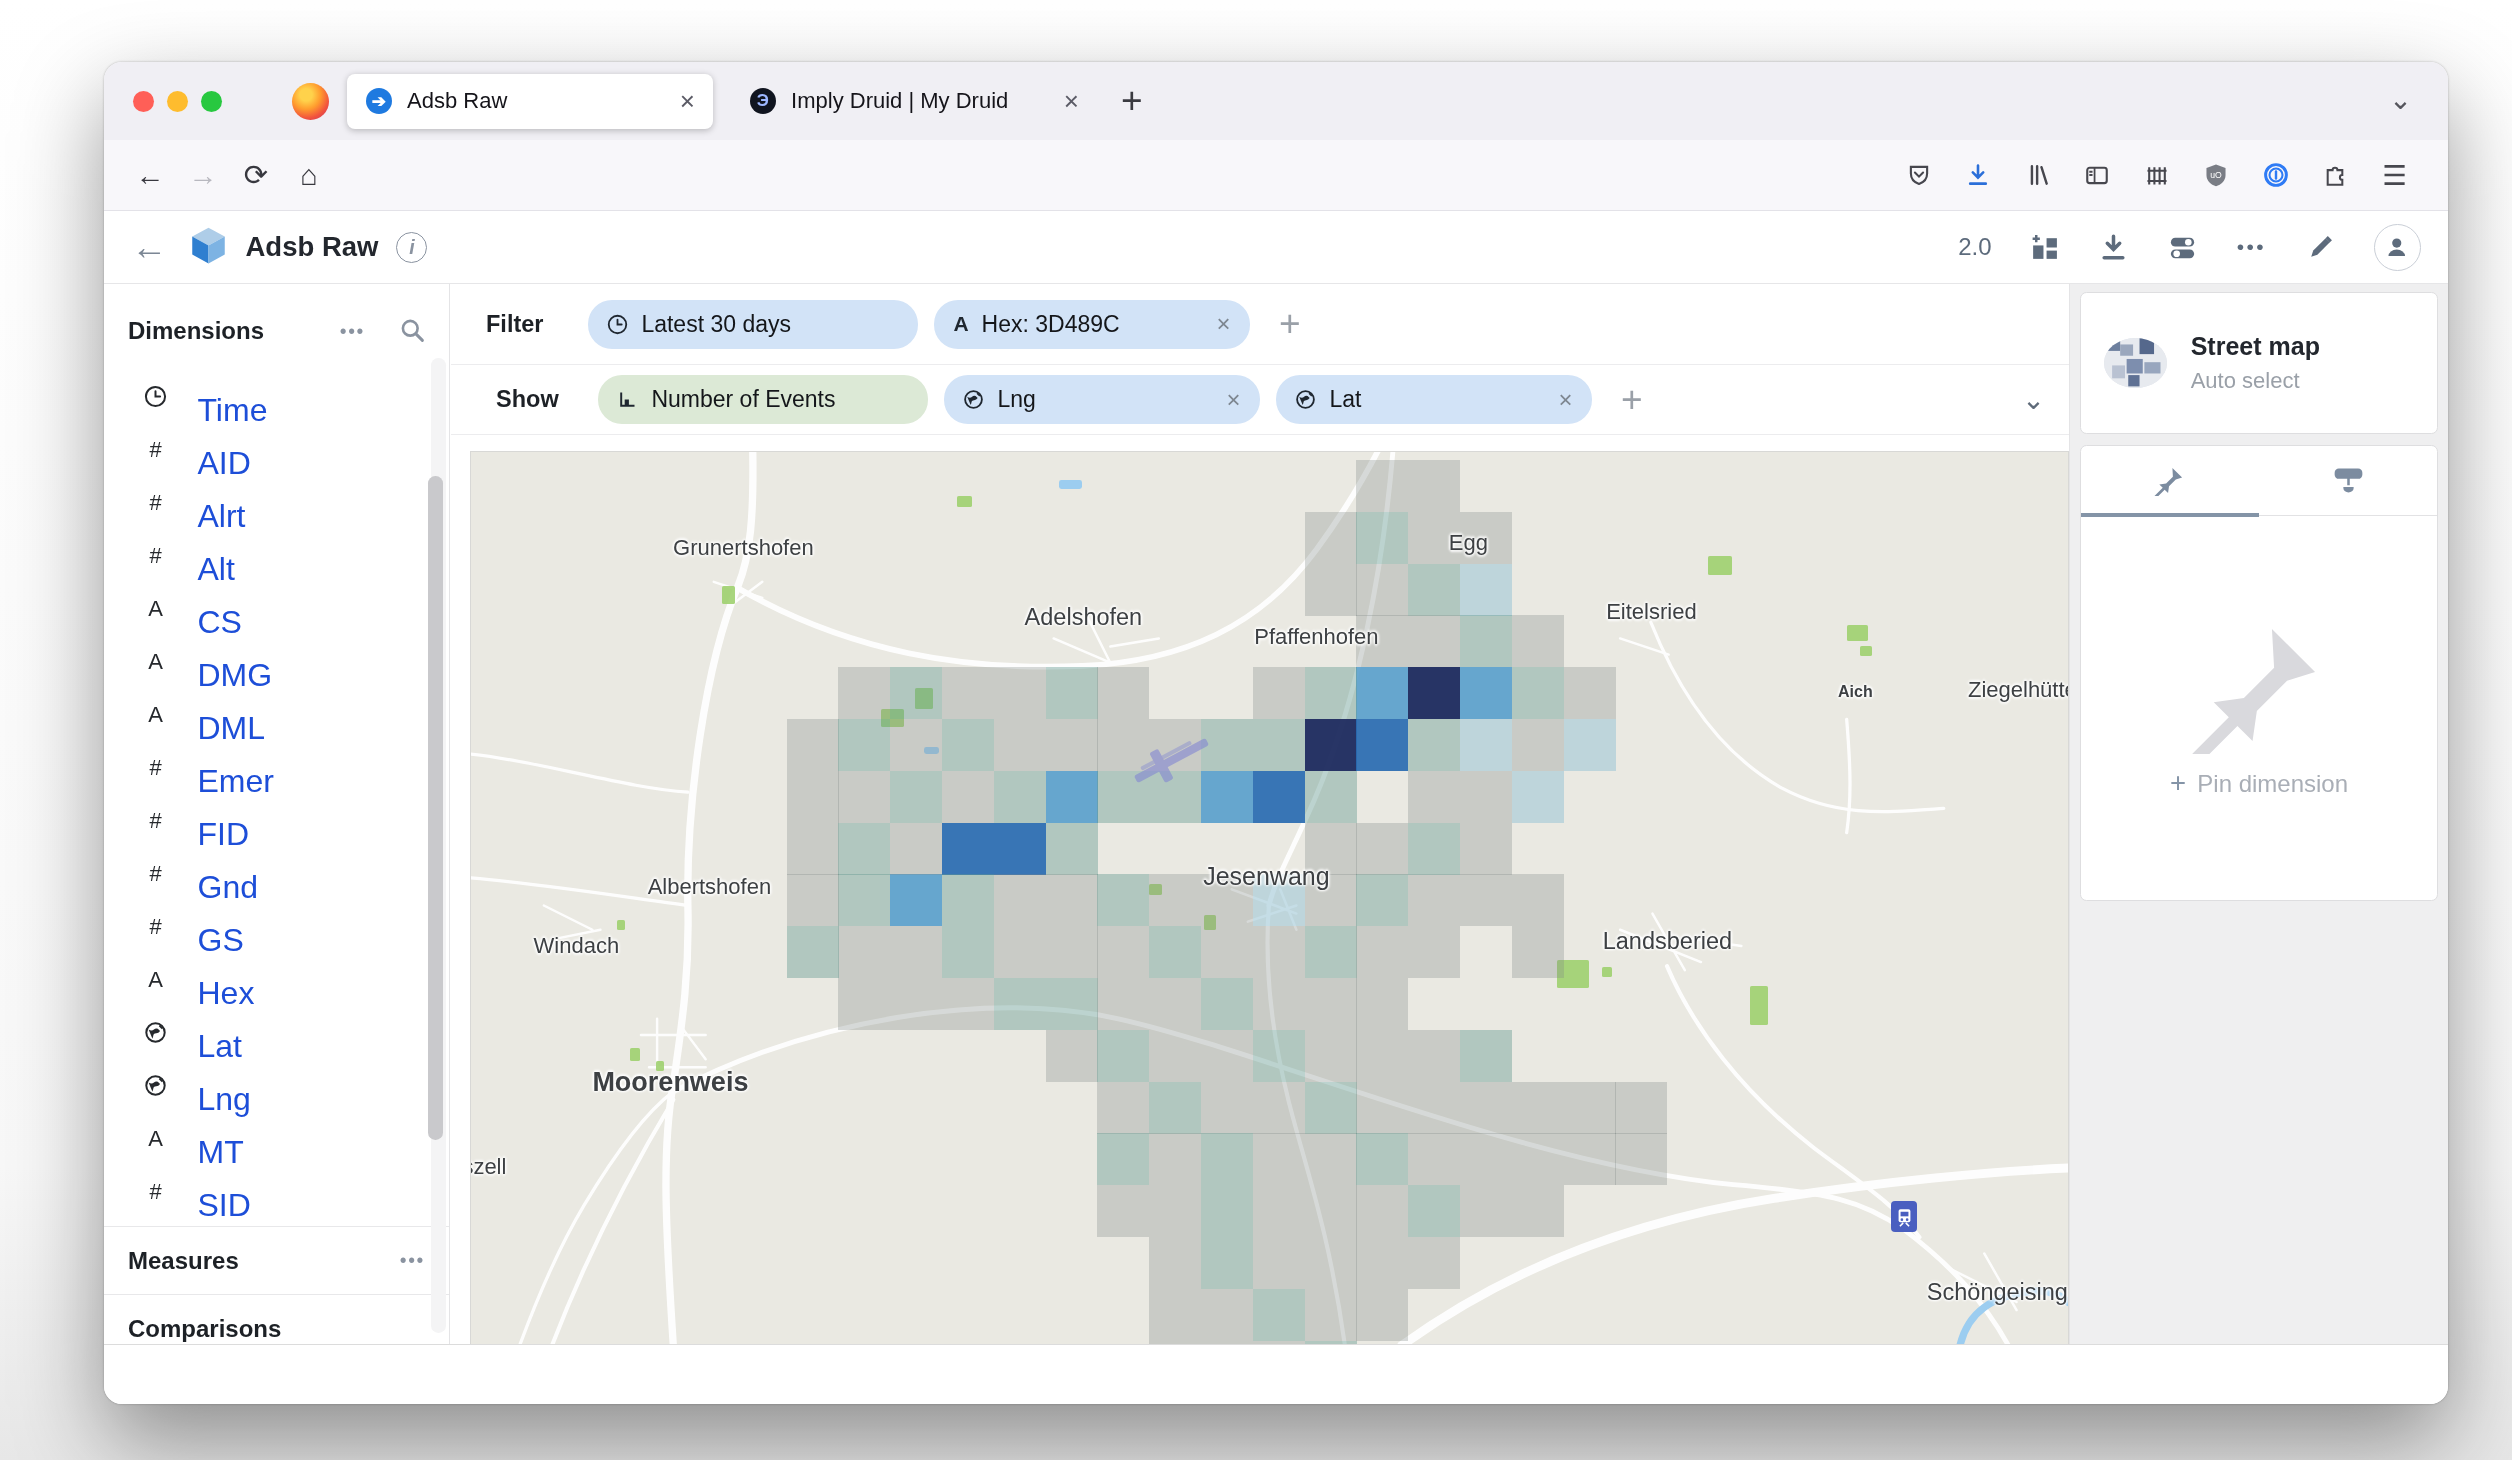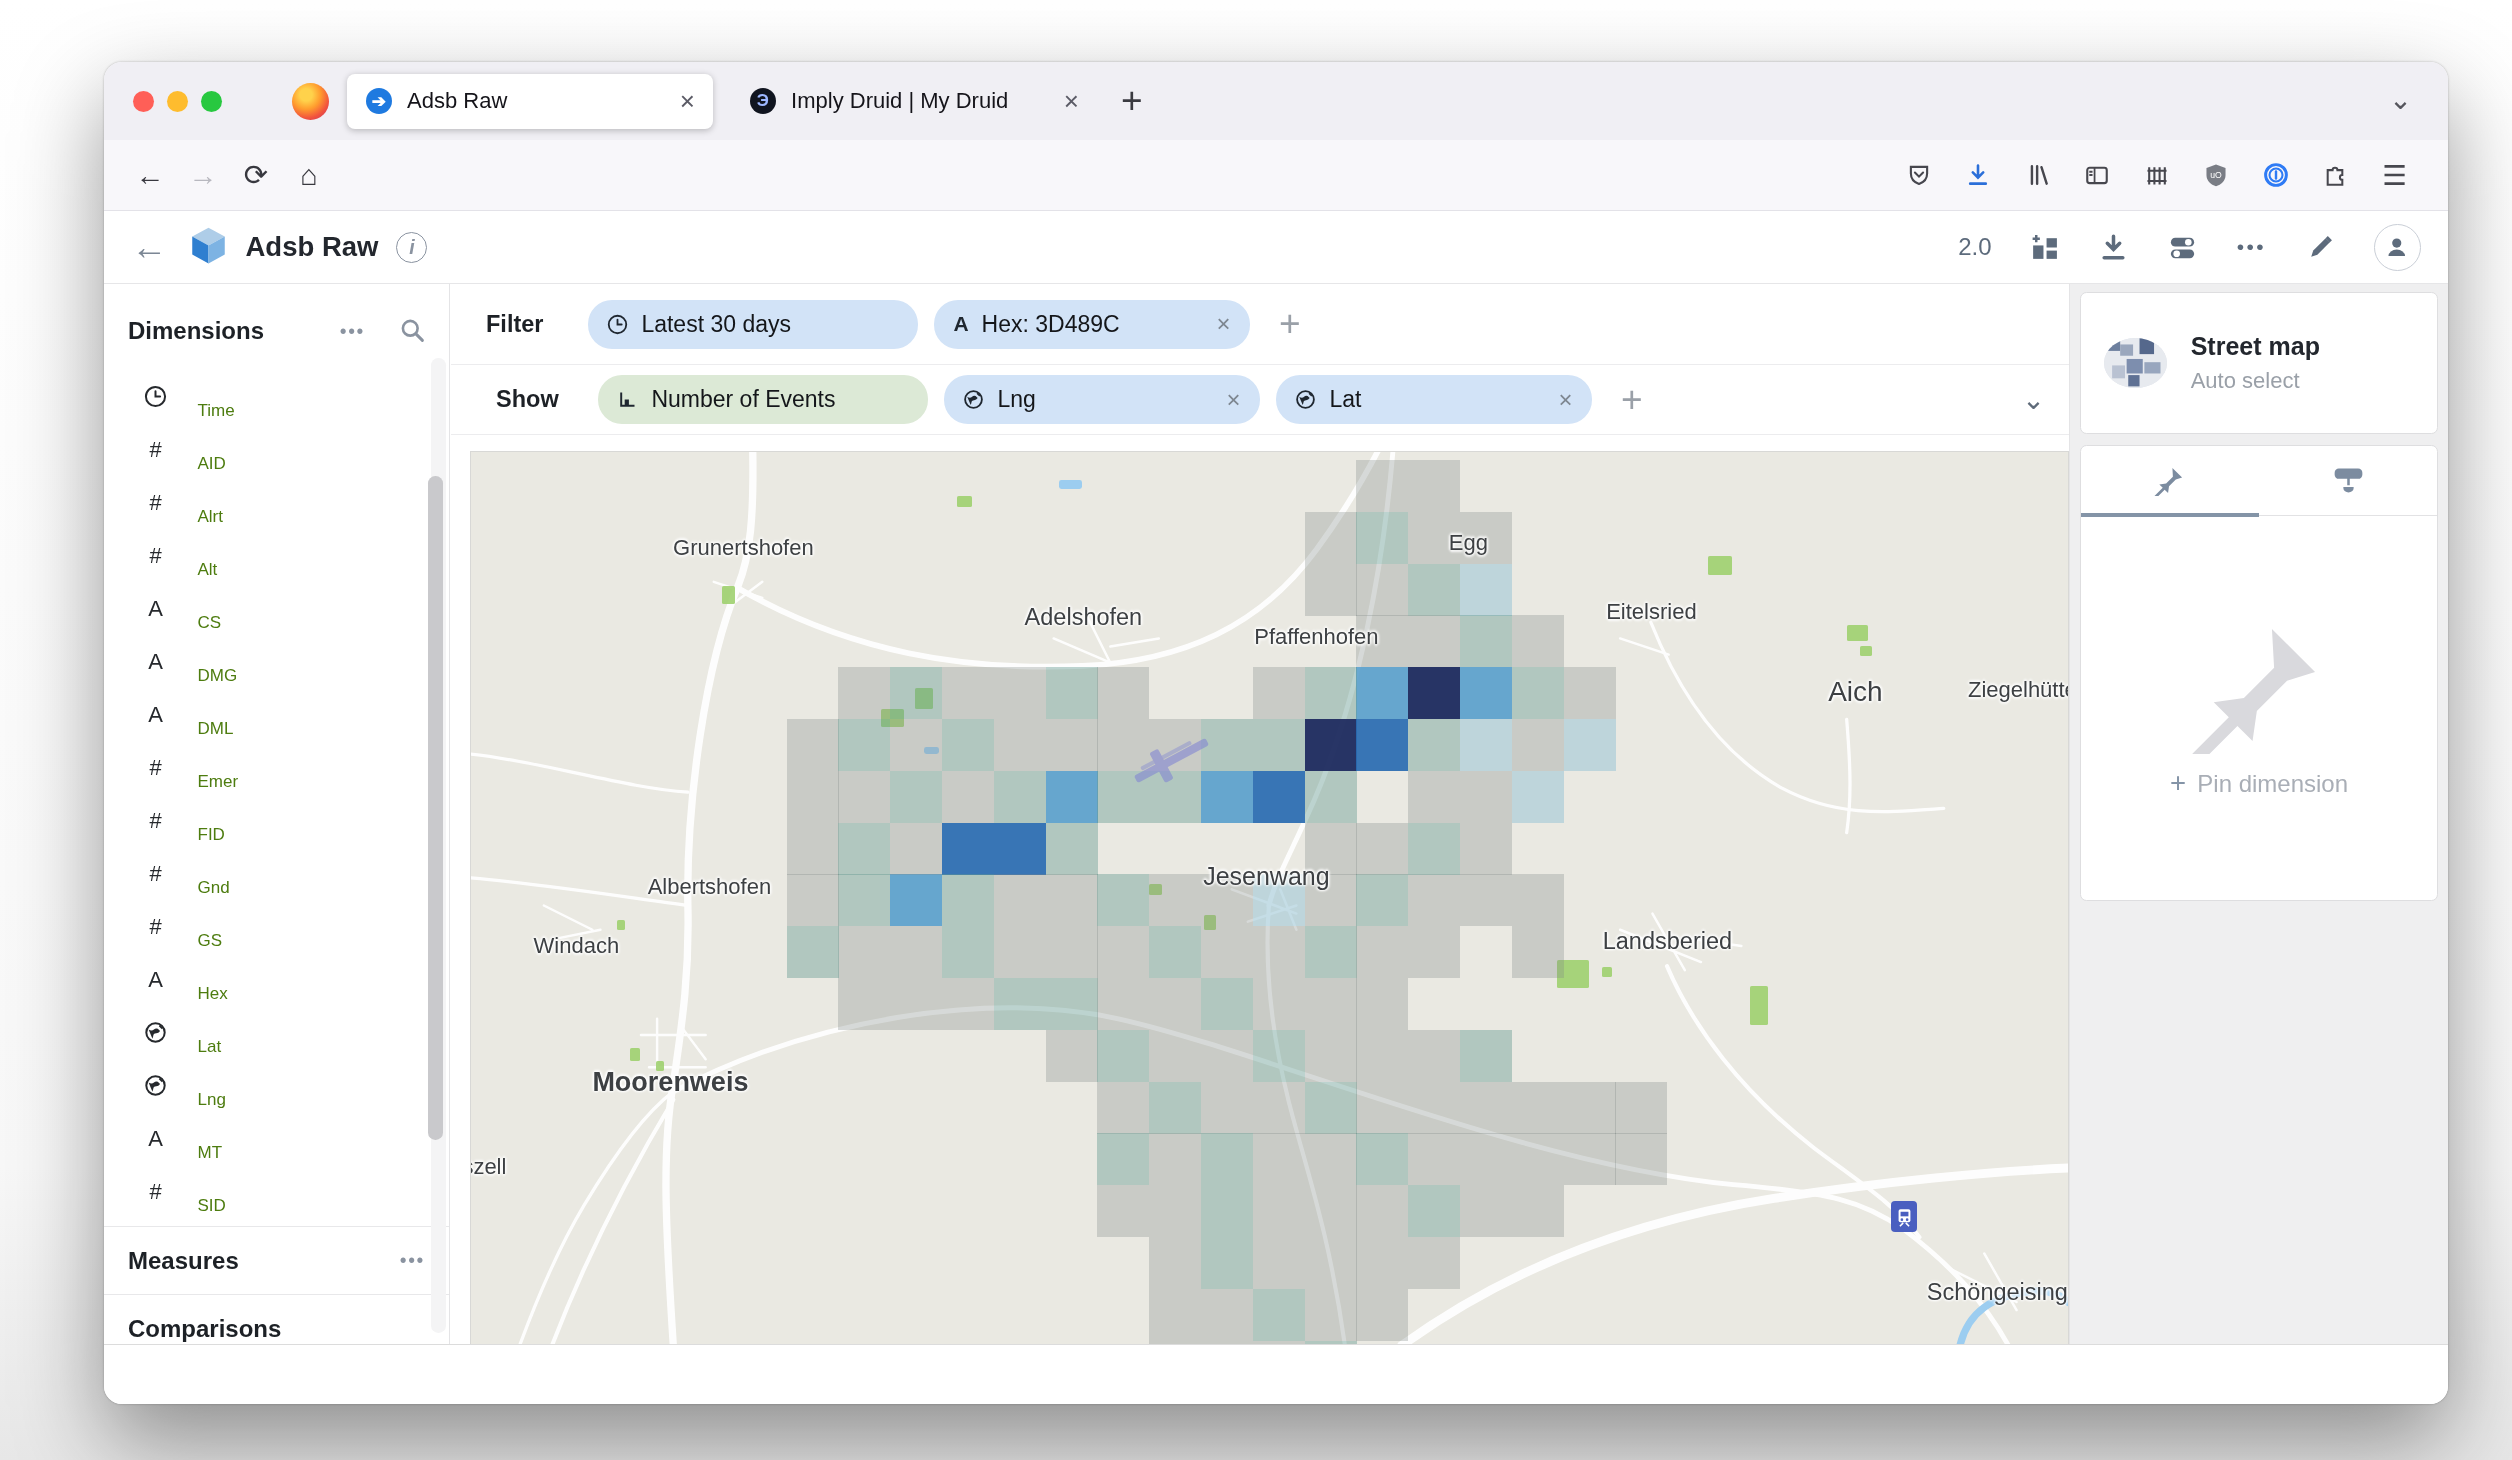--- a/index.html
+++ b/index.html
@@ -54,21 +54,21 @@
   .rightpanel{position:absolute;right:0;top:222px;width:379px;bottom:60px;background:#efeff0;border-left:0.8px solid #e4e4e6;}
   .bottomstrip{position:absolute;left:0;right:0;bottom:0;height:60px;background:#fff;border-top:0.8px solid #dcdcdc;}
 
   
   .sb-header{display:flex;align-items:center;height:52px;margin-top:21px;padding:0 24px;}
   .sb-title{font-size:24px;font-weight:700;color:#1d2126;}
   .sb-hic{margin-left:auto;display:flex;gap:34px;color:#8a93a0;align-items:center;}
   .sb-items{margin-top:13px;}
   .sb-item{height:53px;display:flex;align-items:center;padding-left:37px;}
   .sb-ic{width:29px;text-align:center;color:#26292d;font-size:22px;display:flex;justify-content:center;}
-  .sb-lab{margin-left:27.5px;font-size:17px;color:#4d7c0f;margin-top:28px;}
+  .sb-lab{margin-left:27.5px;font-size:32px;color:#1d4ed8;margin-top:28px;}
   .sb-sect{border-top:0.8px solid #e8e8ea;height:68px;display:flex;align-items:center;padding:0 24px;}
   .sb-sect .sb-title{font-weight:700;}
   .sb-scroll{position:absolute;right:3.2px;top:74px;bottom:11.3px;width:14.6px;border-radius:7.3px;background:#f4f4f5;}
   .sb-thumb{position:absolute;right:3.2px;top:118px;width:14.6px;height:664px;border-radius:7.3px;background:#c9c9cc;}
 
   
   .frow{display:flex;align-items:center;border-bottom:0.8px solid #ececee;padding-left:45px;position:relative;}
   .frow.filter{height:81px;margin-top:0;padding-left:35px;}
   .frow.show{height:70px;}
   .frow-label{width:102px;font-size:23.5px;font-weight:600;color:#1d2126;}
@@ -706,21 +706,21 @@
               <rect x="22" y="24" width="70" height="5" rx="2" opacity="0.7"></rect>
             </g>
           </svg>
       </div>
       <div id="map-labels">
           <span class="mlabel" style="left: 272px; top: 96px; font-size: 22px; font-weight: 400;">Grunertshofen</span>
           <span class="mlabel" style="left: 612px; top: 165px; font-size: 23.5px; font-weight: 400;">Adelshofen</span>
           <span class="mlabel" style="left: 845px; top: 185px; font-size: 22px; font-weight: 400;">Pfaffenhofen</span>
           <span class="mlabel" style="left: 997px; top: 91px; font-size: 22px; font-weight: 400;">Egg</span>
           <span class="mlabel" style="left: 1180px; top: 160px; font-size: 22px; font-weight: 400;">Eitelsried</span>
-          <span class="mlabel" style="left: 1384px; top: 240px; font-size: 28px; font-weight: 400;">Aich</span>
+          <span class="mlabel" style="left: 1384px; top: 240px; font-size: 16px; font-weight: 700;">Aich</span>
           <span class="mlabel" style="left: 1551px; top: 238px; font-size: 22px; font-weight: 400;">Ziegelhütte</span>
           <span class="mlabel" style="left: 795px; top: 424px; font-size: 25px; font-weight: 400;">Jesenwang</span>
           <span class="mlabel" style="left: 1196px; top: 489px; font-size: 23.5px; font-weight: 400;">Landsberied</span>
           <span class="mlabel" style="left: 238px; top: 435px; font-size: 22px; font-weight: 400;">Albertshofen</span>
           <span class="mlabel" style="left: 105px; top: 494px; font-size: 22px; font-weight: 400;">Windach</span>
           <span class="mlabel" style="left: 199px; top: 630px; font-size: 27px; font-weight: 600;">Moorenweis</span>
           <span class="mlabel" style="left: 13px; top: 715px; font-size: 22px; font-weight: 400;">szell</span>
           <span class="mlabel" style="left: 1526px; top: 840px; font-size: 23.5px; font-weight: 400;">Schöngeising</span>
         </div>
       <div class="train" id="train-icon" style="left: 1420px; top: 749px;">

